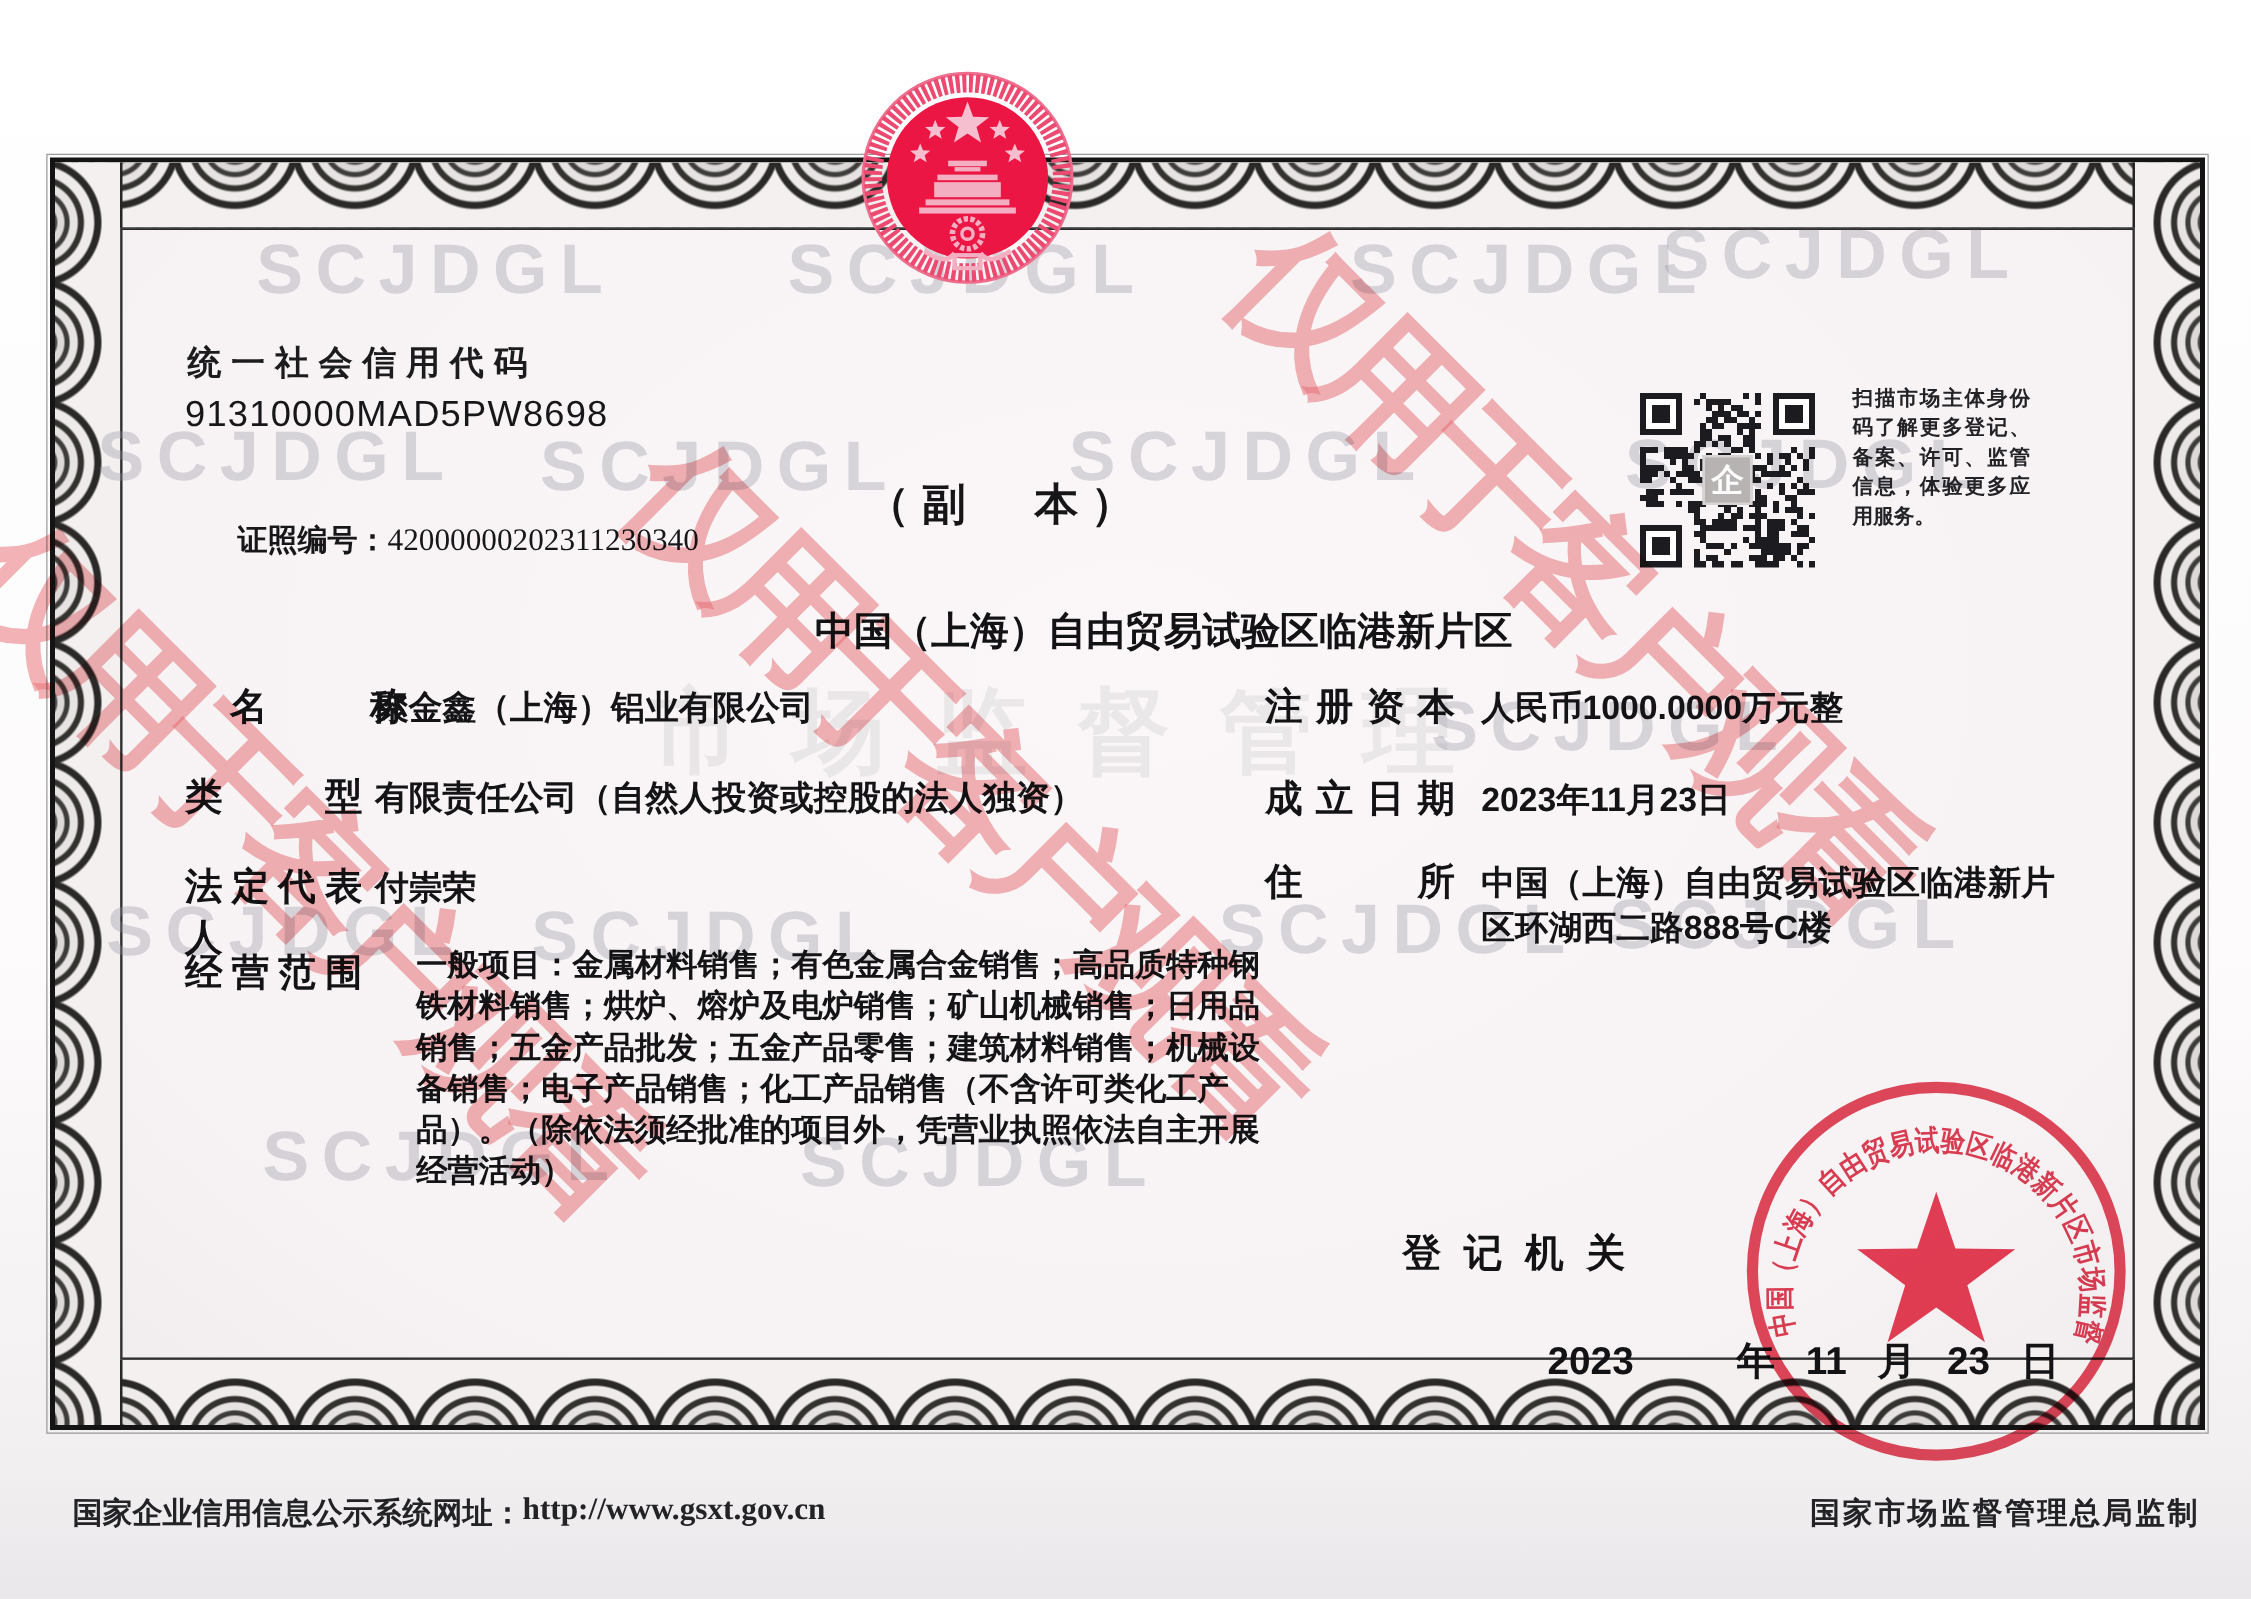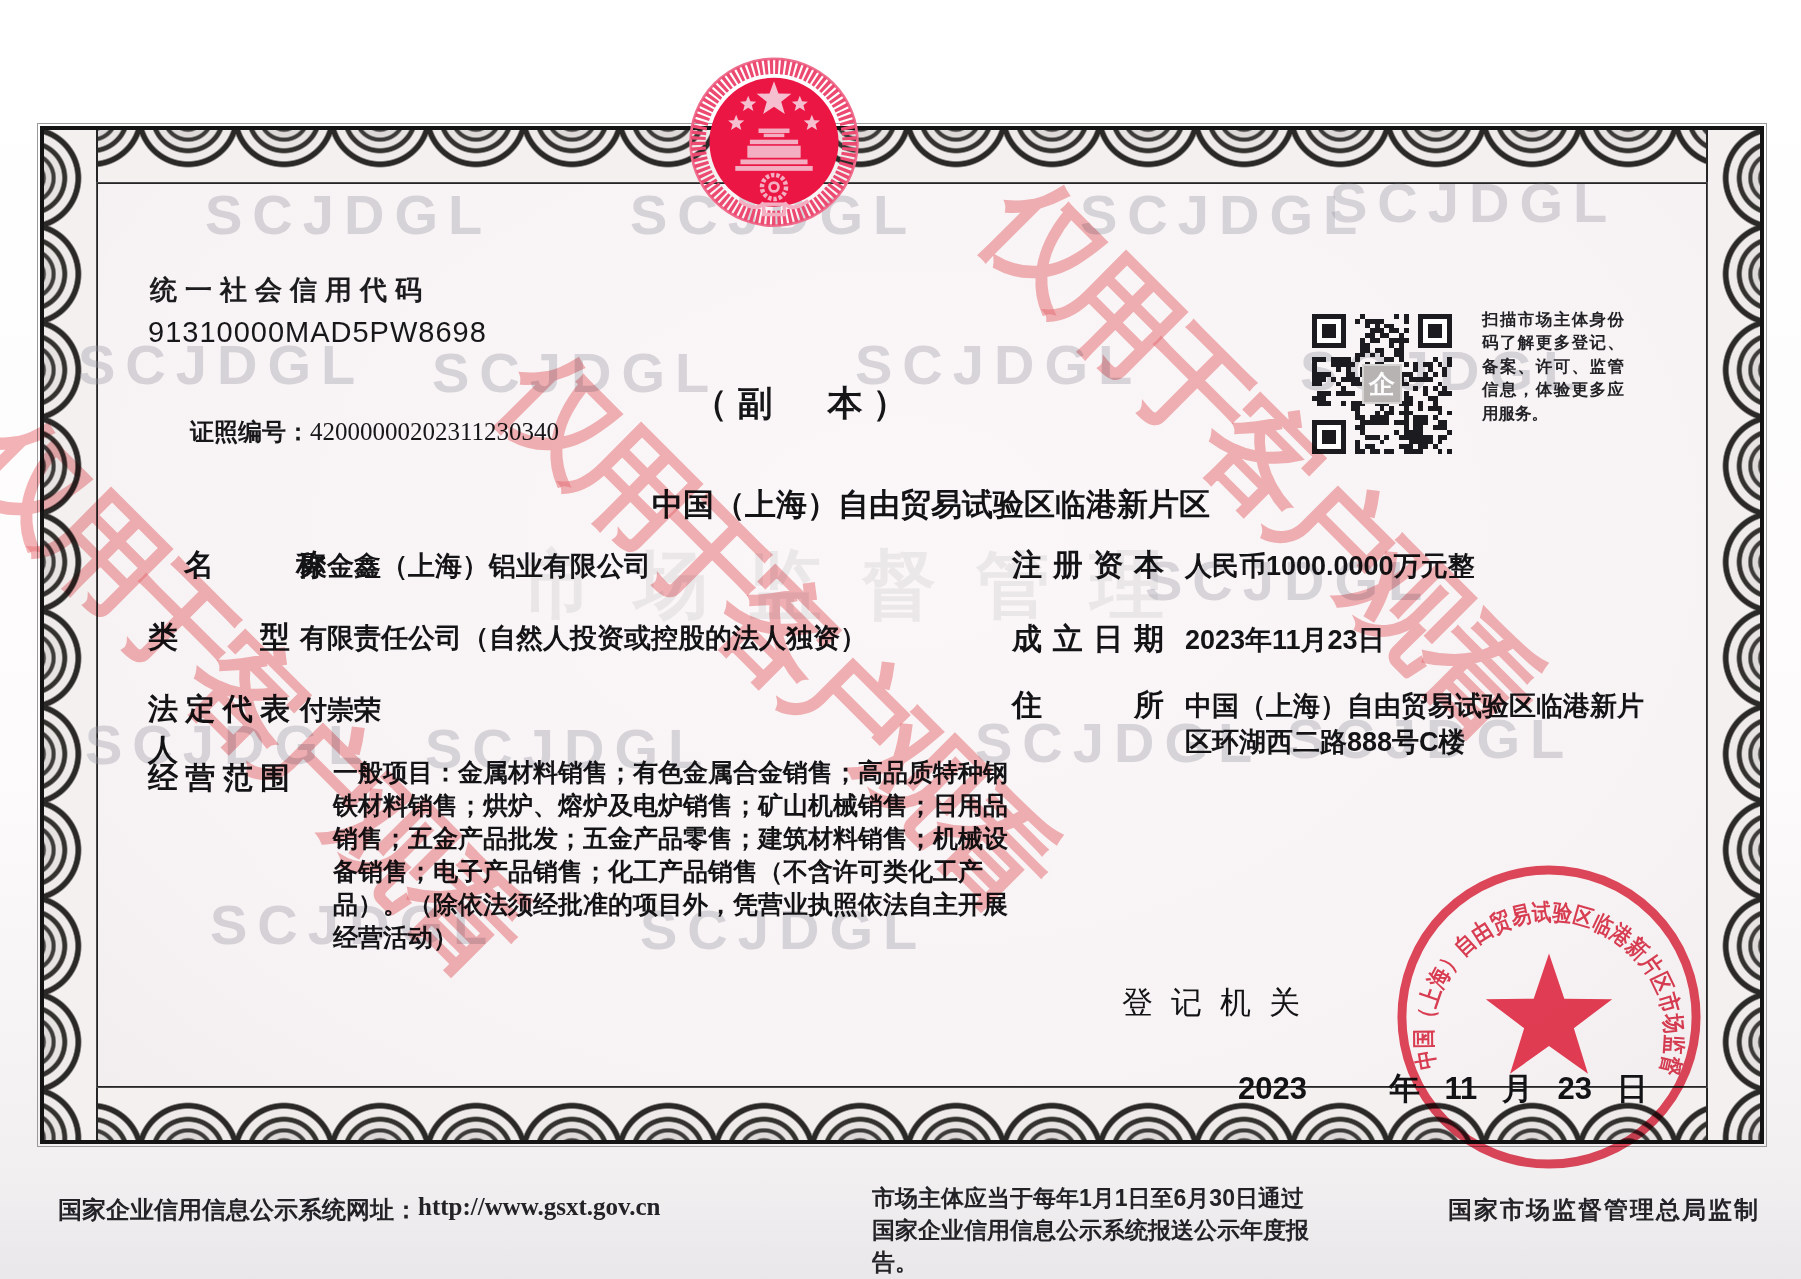--- a/index.html
+++ b/index.html
@@ -35,21 +35,21 @@
   .license-line .lab{font-weight:700;}
   .license-line .num{font-family:"Liberation Serif",serif;font-size:25px;}
   .main-title{left:410px;top:248px;width:800px;text-align:center;font-size:94px;font-weight:900;
               letter-spacing:46px;text-indent:46px;color:#352a0c;text-shadow:1px 1px 0 #1d1705;}
   .subtitle{left:585px;top:380px;width:440px;text-align:center;font-size:35px;font-weight:700;
             letter-spacing:10px;color:#161618;}
   .region{left:410px;top:484px;width:800px;text-align:right;font-size:31px;font-weight:700;color:#131316;}
   .flabel{font-size:30px;font-weight:700;color:#131316;text-align:justify;text-align-last:justify;}
   .fvalue{font-size:27px;font-weight:600;color:#141417;}
   .scope-text{font-size:25px;line-height:1.32;font-weight:600;color:#141417;}
-  .registrar{left:1122px;top:982px;font-size:31px;font-weight:400;letter-spacing:18px;color:#131316;}
+  .registrar{left:1122px;top:982px;font-size:31px;font-weight:700;letter-spacing:18px;color:#131316;}
   .date-line{left:1238px;top:1068px;font-size:31px;font-weight:600;color:#131316;}
   .date-line .rest{margin-left:82px;word-spacing:16px;}
   .footer{font-size:24px;color:#232327;}
   .f-left{left:58px;top:1194px;font-weight:700;}
   .f-url{font-family:"Liberation Serif",serif;font-weight:700;font-size:25px;position:relative;top:-3px;}
   .f-notice{left:872px;top:1182px;width:452px;font-size:23px;font-weight:700;line-height:1.4;}
   .f-producer{left:1448px;top:1194px;font-weight:700;letter-spacing:2px;}
 
   
   .qr-wrap{left:1312px;top:314px;width:140px;height:140px;z-index:3;}
@@ -451,20 +451,19 @@
       <polygon fill="#e8304a" points="160,96 175.4,141.6 223.6,142.2 185,171.2 199.2,217.2 160,189.2 120.8,217.2 135,171.2 96.4,142.2 144.6,141.6"></polygon>
       <text font-size="23.5" font-weight="700" fill="#dd3048" font-family="'Liberation Sans',sans-serif" letter-spacing="0.5">
         <textPath href="#sealArc" startOffset="0" textLength="498" lengthAdjust="spacingAndGlyphs">中国（上海）自由贸易试验区临港新片区市场监督管理局</textPath>
       </text>
     </svg>
   </div>
 
   <div class="abs z3 footer f-left sans">
     <span>国家企业信用信息公示系统网址：</span><span class="f-url">http://www.gsxt.gov.cn</span>
   </div>
-  <div class="abs z3 footer f-notice sans">市场主体应当于每年1月1日至6月30日通过国家企业信用信息公示系统报送公示年度报告。</div>
   <div class="abs z3 footer f-producer sans">国家市场监督管理总局监制</div>
 
   <div class="wm-red" style="left:45px;top:385px;">仅用于客户观看</div>
   <div class="wm-red" style="left:575px;top:320px;">仅用于客户观看</div>
   <div class="wm-red" style="left:1060px;top:148px;">仅用于客户观看</div>
 
 </div>
 
 </body></html>

